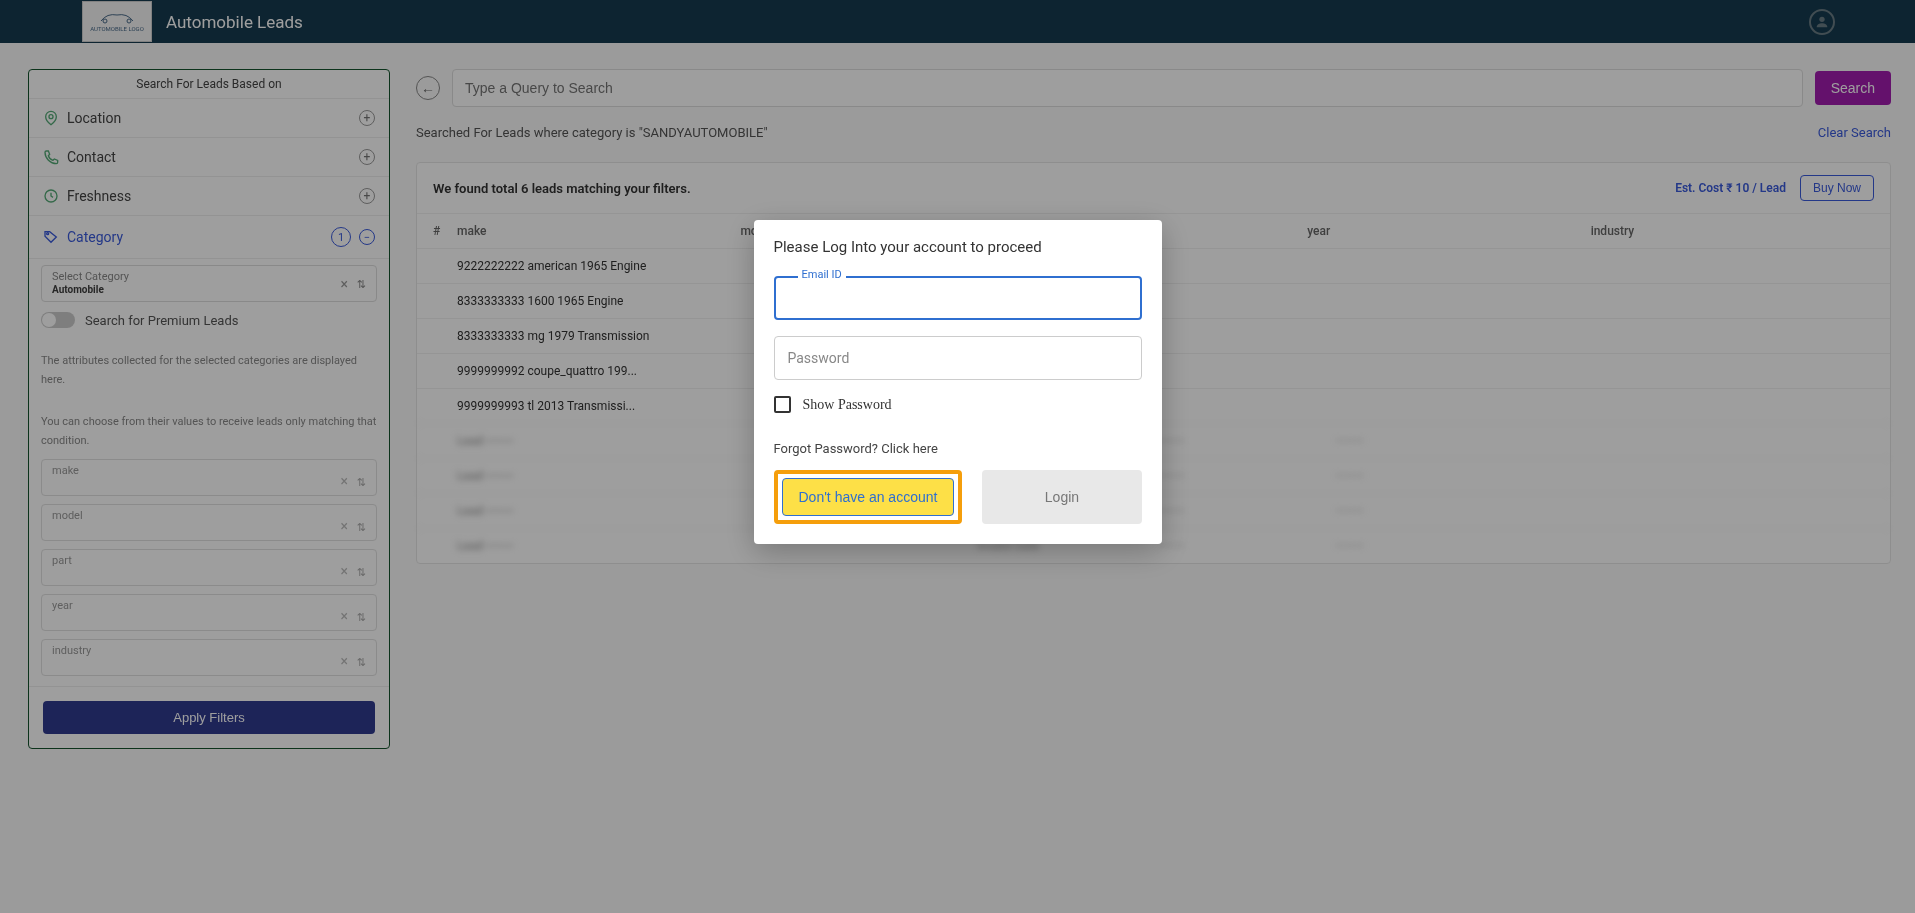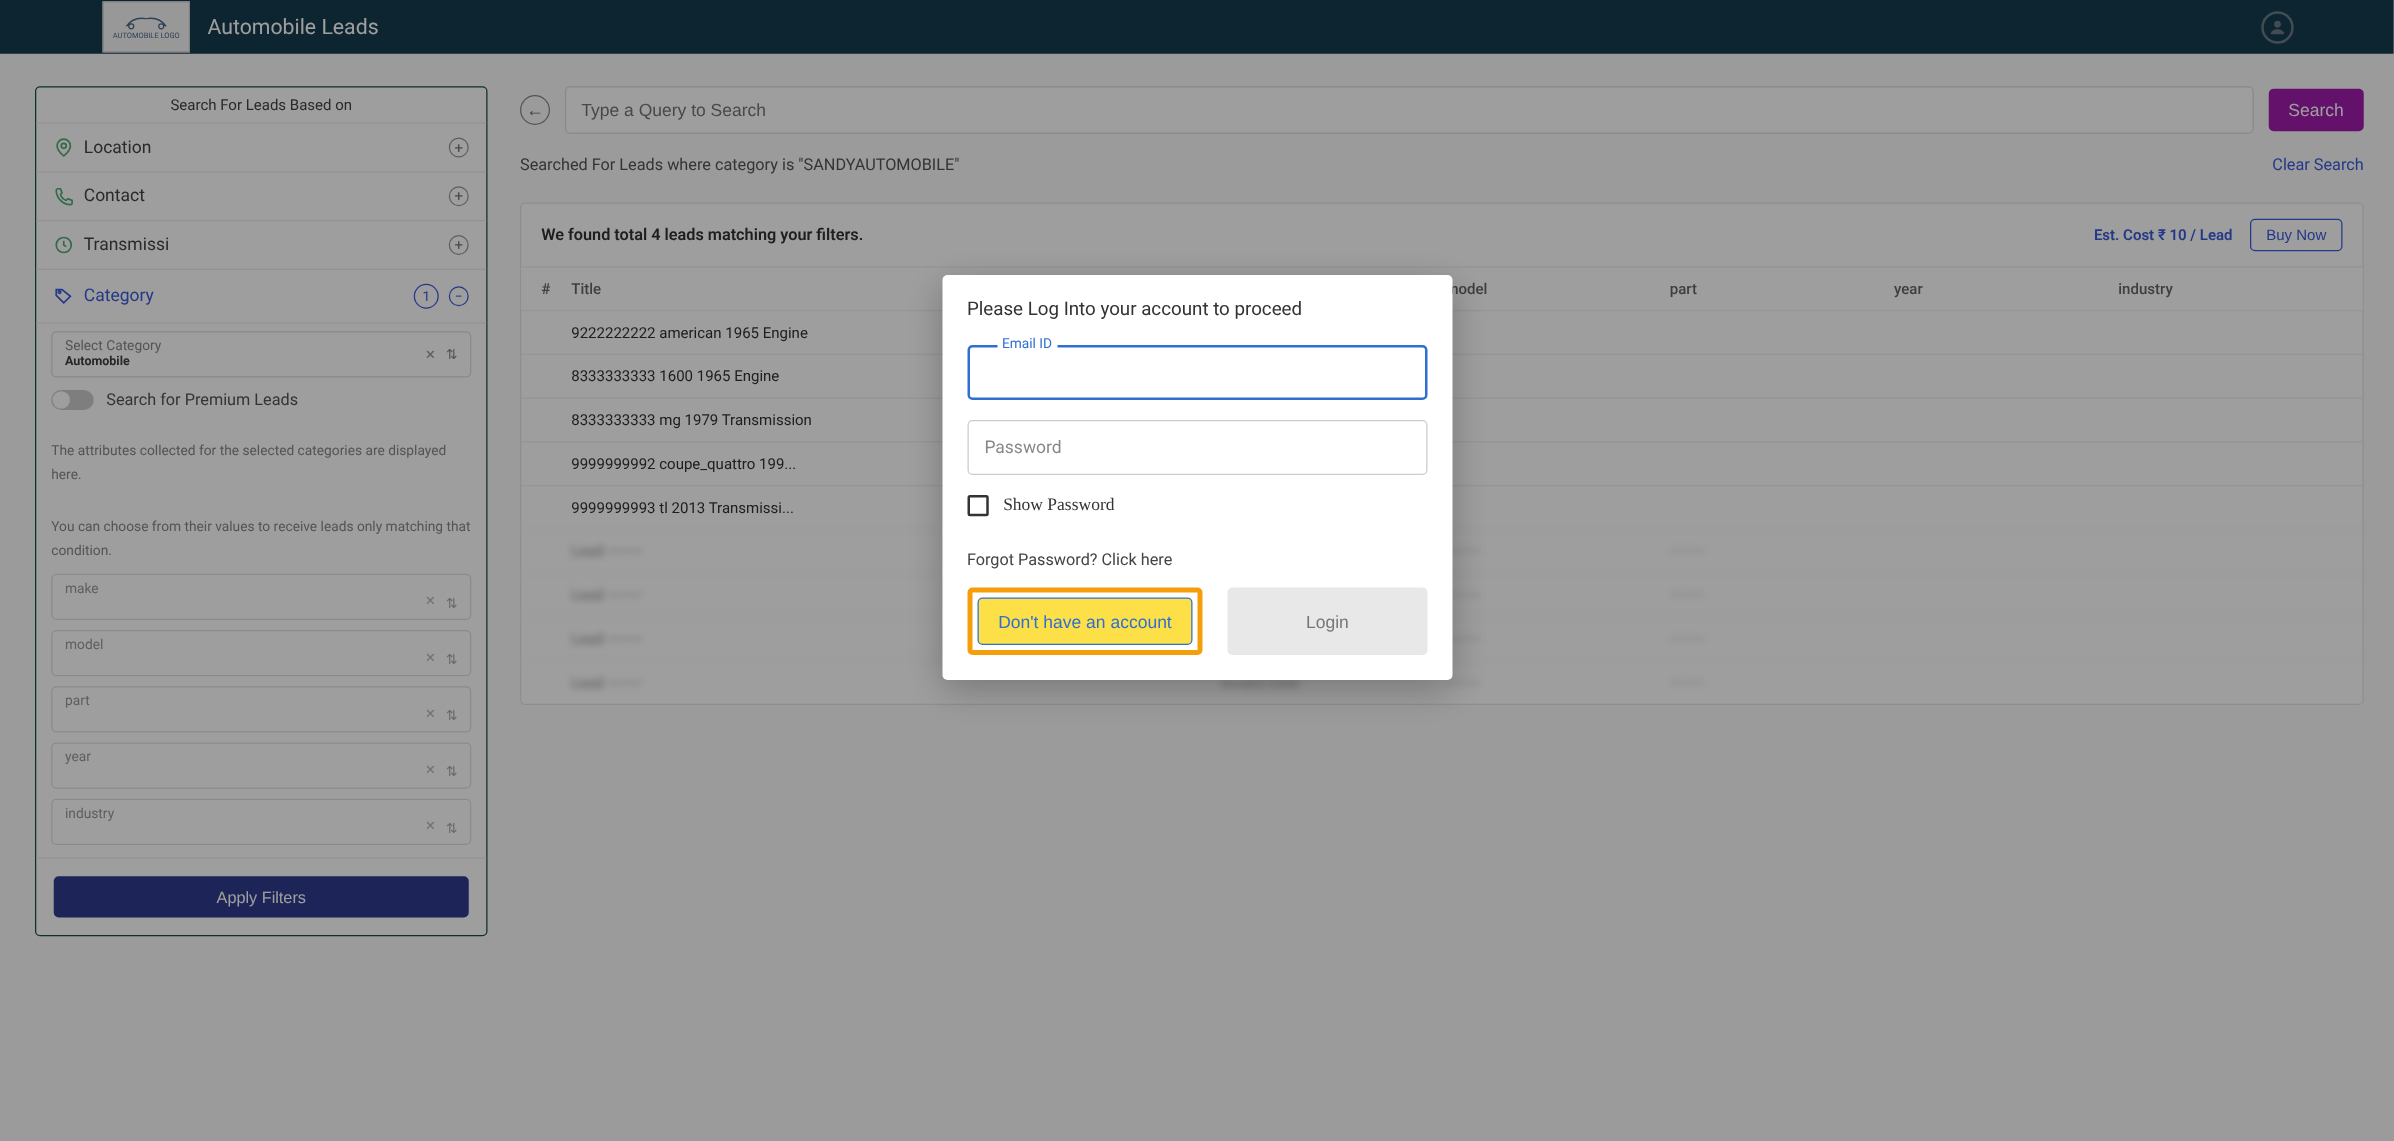--- a/index.html
+++ b/index.html
@@ -122,21 +122,21 @@
         </svg>
       <span>Contact</span>
       <span class="plus">+</span>
     </div>
 
     <div class="filter-row">
       <svg class="icon" viewBox="0 0 24 24" fill="none" stroke="#5a7" stroke-width="2">
           <circle cx="12" cy="12" r="9"></circle>
           <path d="M12 7v5l3 2"></path>
         </svg>
-      <span>Transmissi</span>
+      <span>Freshness</span>
       <span class="plus">+</span>
     </div>
 
     <div class="filter-row active">
       <svg class="icon" viewBox="0 0 24 24" fill="none" stroke="#3b5bdb" stroke-width="2">
           <path d="M20 12l-8 8-9-9V4h7z"></path>
           <circle cx="7" cy="7" r="1.5"></circle>
         </svg>
       <span>Category</span>
       <span class="badge">1</span>
@@ -195,27 +195,26 @@
       <input class="search-input" placeholder="Type a Query to Search" style="">
       <button class="search-btn">Search</button>
     </div>
     <div class="searched-for">
       <span>Searched For Leads where category is "SANDYAUTOMOBILE"</span>
       <a class="clear-search">Clear Search</a>
     </div>
 
     <div class="results-box">
       <div class="results-header">
-        <span class="count-text">We found total 4 leads matching your filters.</span>
+        <span class="count-text">We found total 6 leads matching your filters.</span>
         <span class="est-cost">Est. Cost ₹ 10 / Lead</span>
         <button class="buynow">Buy Now</button>
       </div>
       <div class="thead">
         <div class="col-hash">#</div>
-        <div class="col-title">Title</div>
         <div class="col">make</div>
         <div class="col">model</div>
         <div class="col">part</div>
         <div class="col">year</div>
         <div class="col">industry</div>
       </div>
 
       <div class="trow">
         <div class="col-hash"></div>
         <div class="col-title">9222222222 american 1965 Engine</div>

